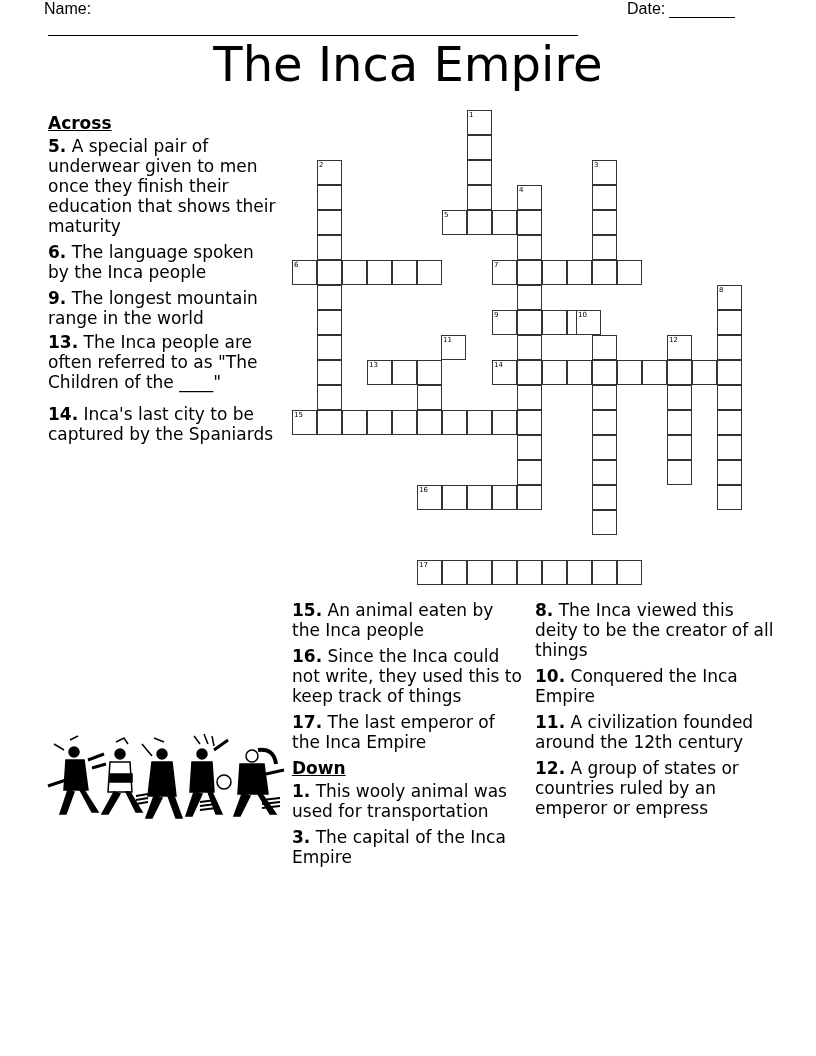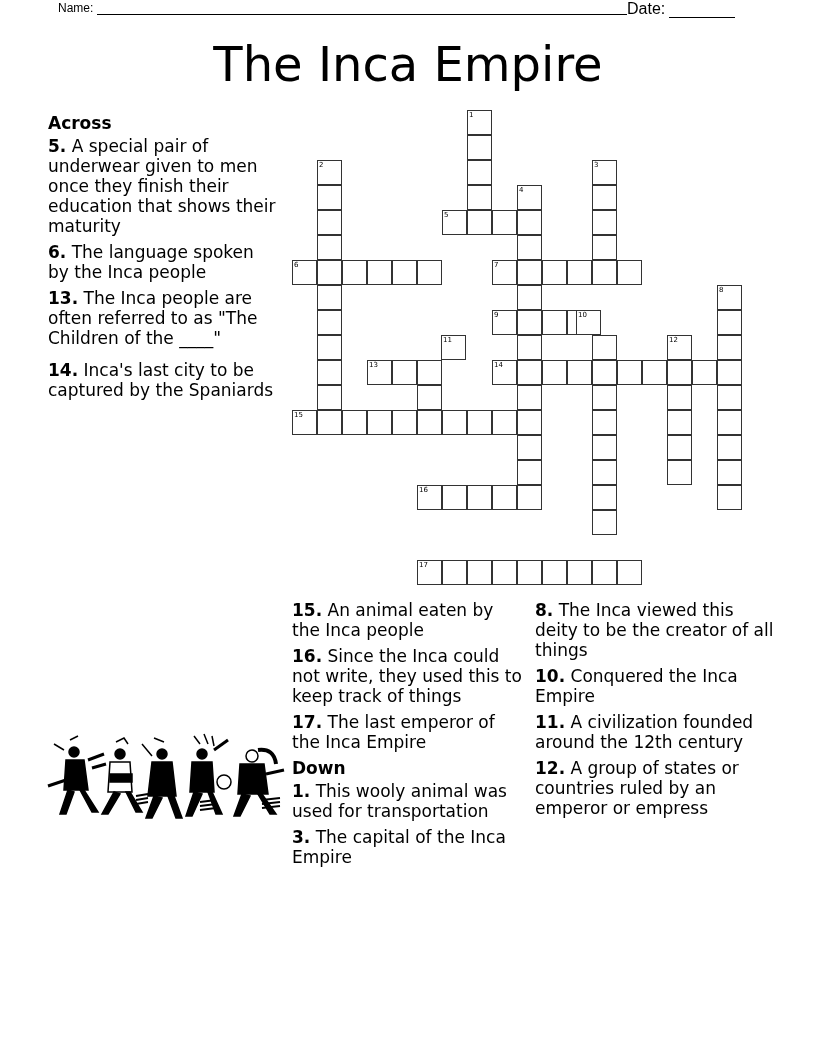--- a/index.html
+++ b/index.html
@@ -1,22 +1,22 @@
 <!DOCTYPE html>
 <html><head>
 <meta charset="utf-8">
 <style>
   html, body { margin:0; padding:0; background:#ffffff; }
   body { width:816px; height:1056px; position:relative; overflow:hidden; font-family:"DejaVu Sans", sans-serif; color:#000; }
-  .name-line { position:absolute; top:0; left:58px; width:570px; font-family:"Liberation Sans", sans-serif; font-size:12px; }
+  .name-line { position:absolute; top:0; left:44px; width:570px; font-family:"Liberation Sans", sans-serif; font-size:16px; }
   .date-line { position:absolute; top:0; left:627px; font-family:"Liberation Sans", sans-serif; font-size:16px; }
   .uline { display:inline-block; border-bottom:1px solid #000; height:14px; vertical-align:bottom; margin-left:4px; }
   .title { position:absolute; top:34px; left:0; width:816px; text-align:center; font-size:48px; line-height:60px; font-family:"DejaVu Sans", sans-serif; font-weight:normal; letter-spacing:0px; }
   .clue-col { position:absolute; font-size:17px; line-height:20px; }
-  .clue-col .section-head { font-weight:bold; margin-bottom:3px; }
+  .clue-col .section-head { font-weight:bold; text-decoration:underline; margin-bottom:3px; }
   .clue { margin-bottom:6px; }
   .clue .num { font-weight:bold; }
   .grid { position:absolute; left:0; top:0; }
   .cell { position:absolute; width:25px; height:25px; box-sizing:border-box; border:1.5px solid #333; background:#fff; }
   .cell .cn { position:absolute; top:0px; left:1px; font-size:7px; line-height:8px; font-family:"DejaVu Sans", sans-serif; }
   .art { position:absolute; left:44px; top:730px; width:242px; height:92px; }
 </style>
 </head>
 <body>
 
@@ -26,20 +26,21 @@
 <div class="date-line">
   <span>Date:</span><span class="uline" style="width:66px;"></span>
 </div>
 
 <div class="title">The Inca Empire</div>
 
 <div class="clue-col" style="left:48px; top:113px; width:232px;">
   <div class="section-head">Across</div>
   <div class="clue"><span class="num">5.</span> <span>A special pair of underwear given to men once they finish their education that shows their maturity</span></div>
   <div class="clue"><span class="num">6.</span> <span>The language spoken by the Inca people</span></div>
+  <div class="clue" style="margin-bottom:4px;"><span class="num">9.</span> <span>The longest mountain range in the world</span></div>
   <div class="clue" style="margin-bottom:12px;"><span class="num">13.</span> <span>The Inca people are often referred to as "The Children of the ____"</span></div>
   <div class="clue"><span class="num">14.</span> <span>Inca's last city to be captured by the Spaniards</span></div>
 </div>
 
 <div class="clue-col" style="left:292px; top:600px; width:232px;">
   <div class="clue"><span class="num">15.</span> <span>An animal eaten by the Inca people</span></div>
   <div class="clue"><span class="num">16.</span> <span>Since the Inca could not write, they used this to keep track of things</span></div>
   <div class="clue"><span class="num">17.</span> <span>The last emperor of the Inca Empire</span></div>
   <div class="section-head">Down</div>
   <div class="clue"><span class="num">1.</span> <span>This wooly animal was used for transportation</span></div>

